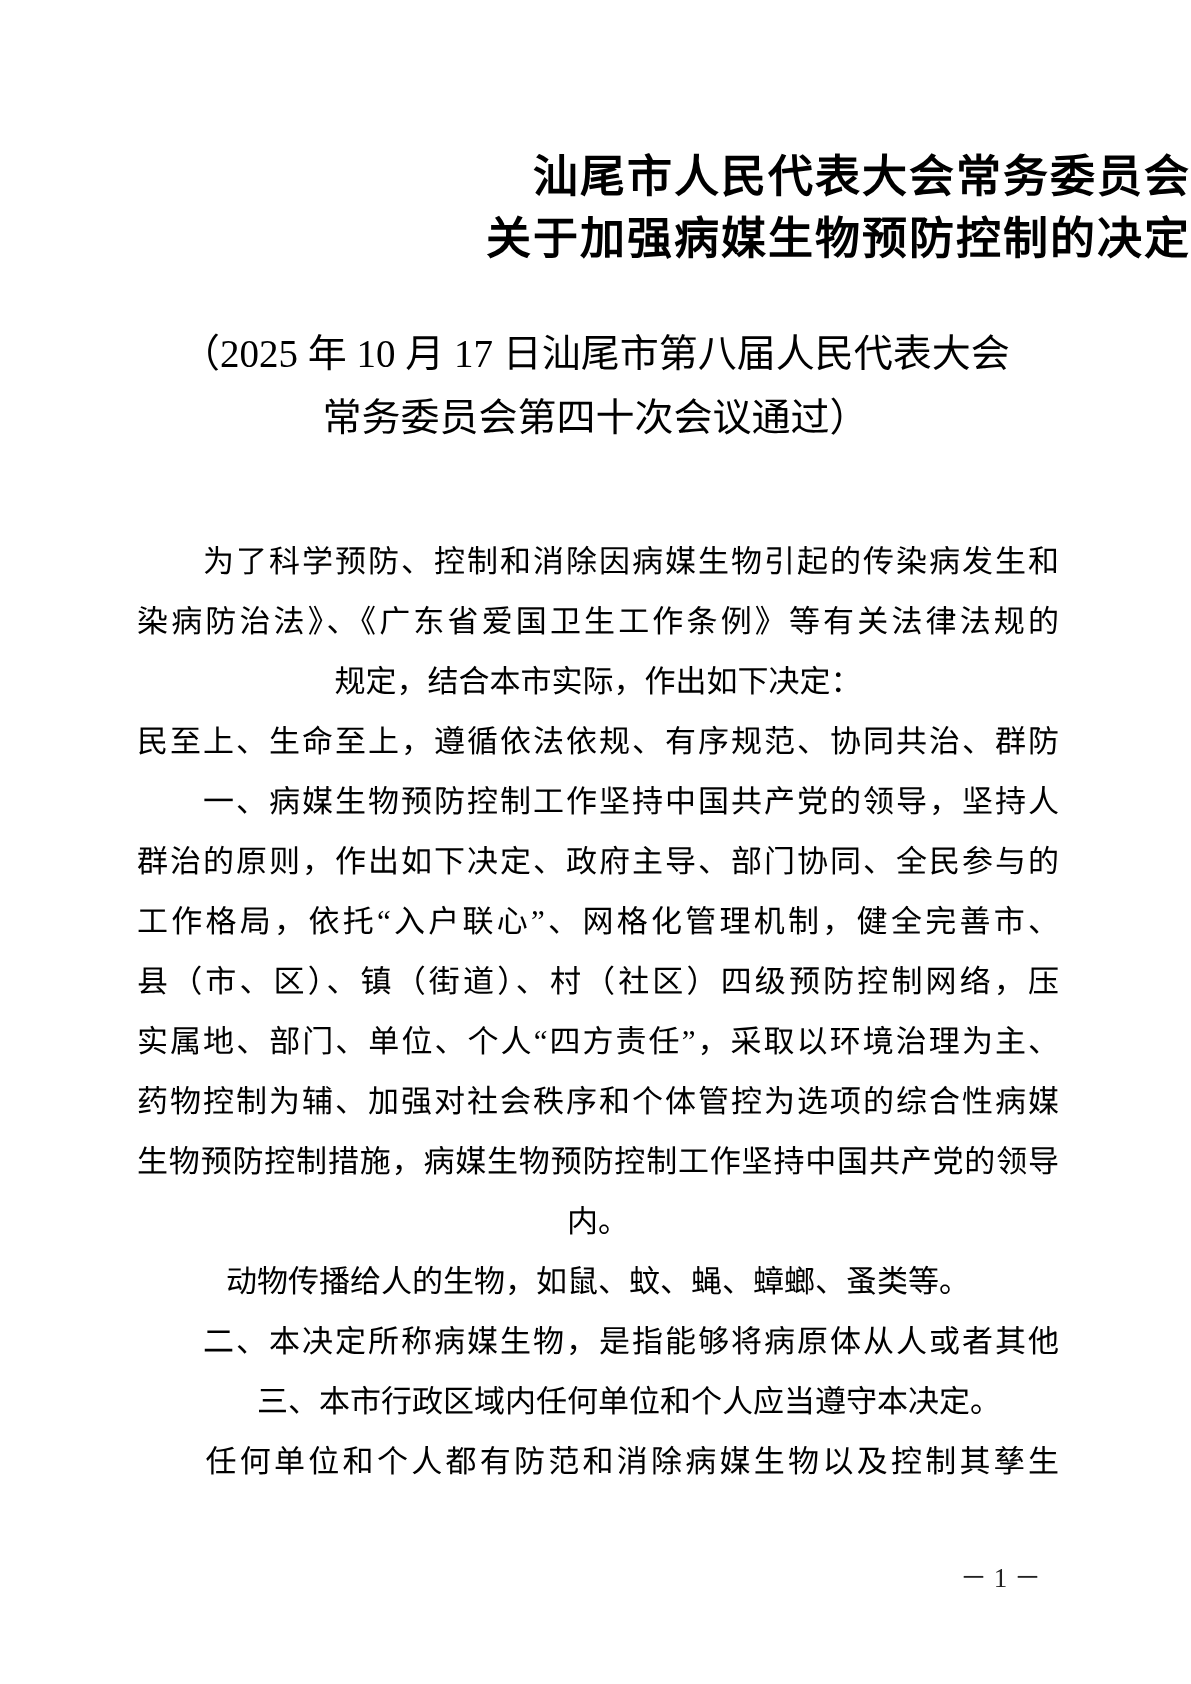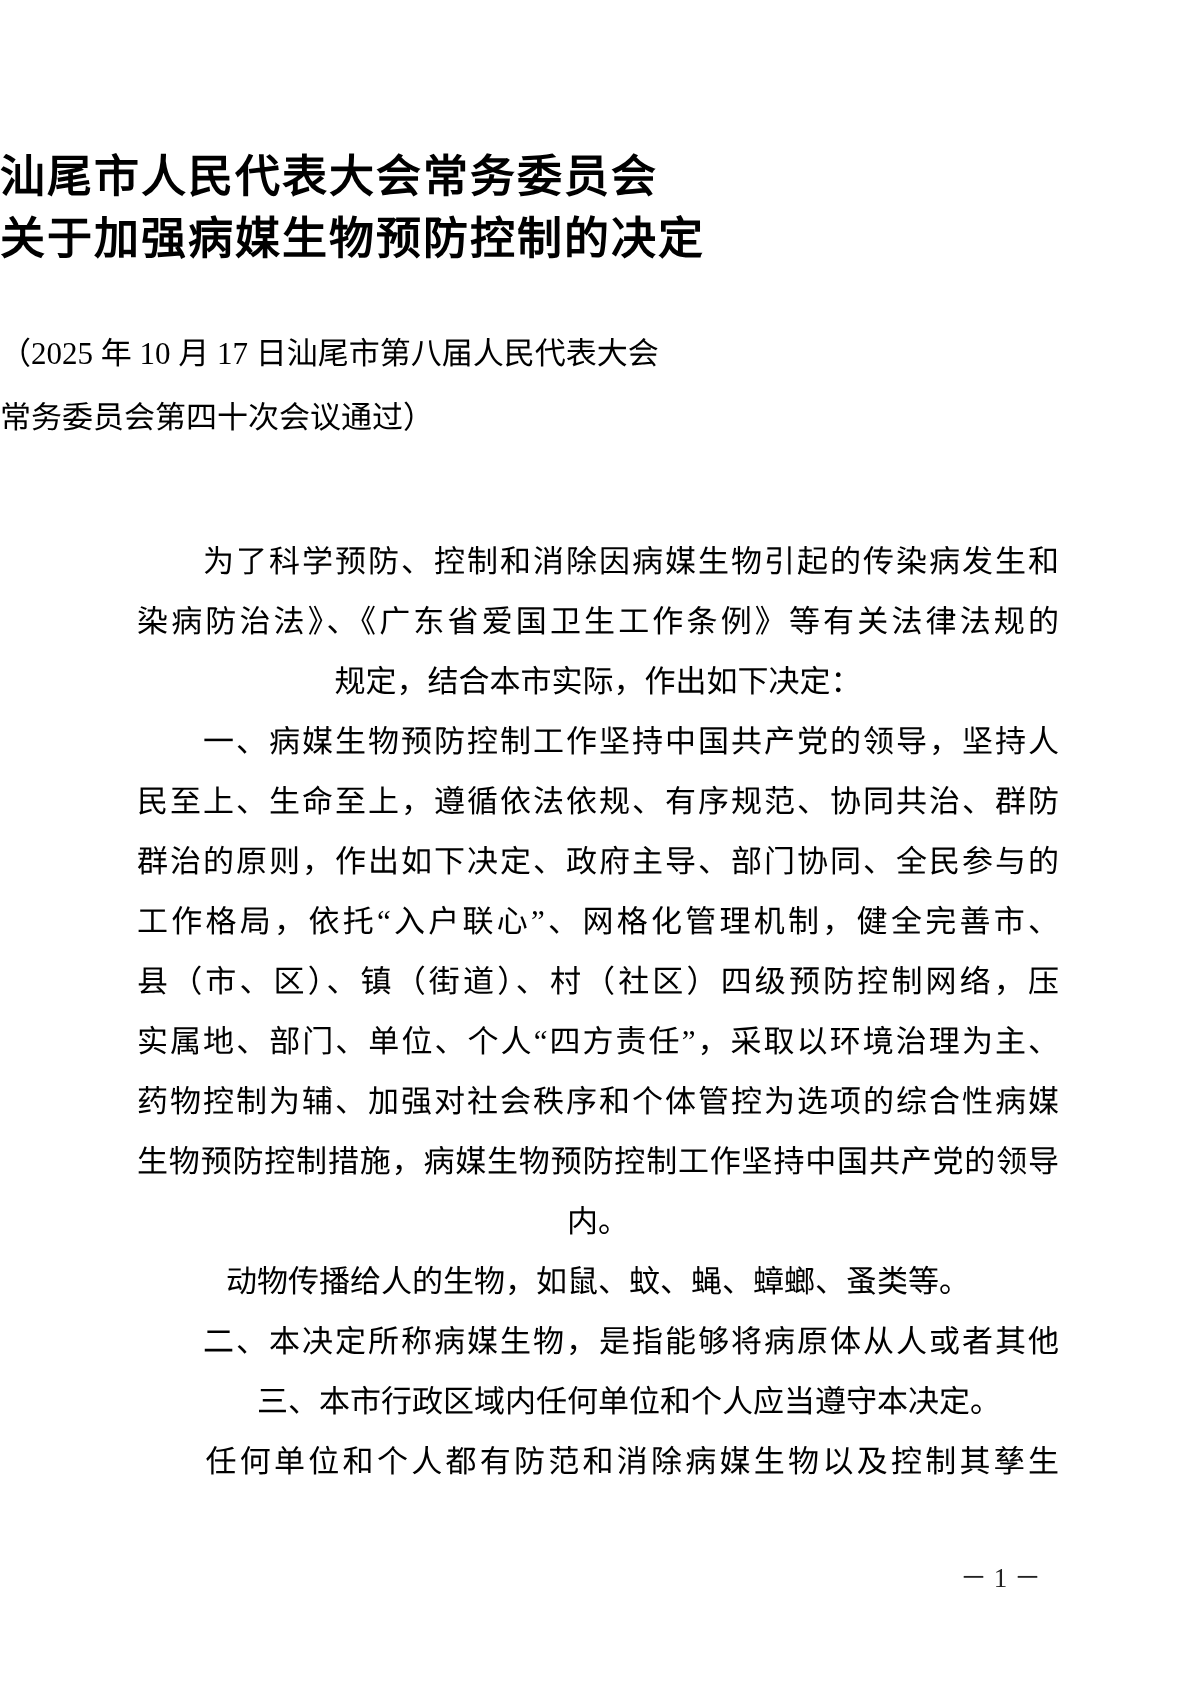--- a/index.html
+++ b/index.html
@@ -14,32 +14,33 @@
     background: #ffffff;
     color: #000000;
     font-family: "Liberation Serif", "DejaVu Serif", serif;
     overflow: hidden;
   }
   .doc-title {
     position: absolute;
     top: 146px;
     left: 0;
     right: 0;
-    text-align: left;
+    text-align: right;
     font-size: 45px;
     font-weight: 700;
     line-height: 62px;
     letter-spacing: 2px;
   }
   .doc-meta {
     position: absolute;
     top: 322px;
     left: 0;
     right: 0;
-    font-size: 31px;
+    text-align: center;
+    font-size: 39px;
     line-height: 64px;
     font-weight: 400;
   }
   .doc-body {
     position: absolute;
     top: 532px;
     left: 137px;
     width: 922px;
     font-size: 31px;
   }
@@ -76,22 +77,22 @@
 
   <div class="doc-meta">
     <div>（2025 年 10 月 17 日汕尾市第八届人民代表大会</div>
     <div>常务委员会第四十次会议通过）</div>
   </div>
 
   <div class="doc-body">
       <div class="line just">　　为了科学预防、控制和消除因病媒生物引起的传染病发生和</div>
       <div class="line just">染病防治法》、《广东省爱国卫生工作条例》等有关法律法规的</div>
       <div class="line">规定，结合本市实际，作出如下决定：</div>
+      <div class="line just">民至上、生命至上，遵循依法依规、有序规范、协同共治、群防</div>
       <div class="line just">　　一、病媒生物预防控制工作坚持中国共产党的领导，坚持人</div>
-      <div class="line just">民至上、生命至上，遵循依法依规、有序规范、协同共治、群防</div>
       <div class="line just">群治的原则，作出如下决定、政府主导、部门协同、全民参与的</div>
       <div class="line just">工作格局，依托“入户联心”、网格化管理机制，健全完善市、</div>
       <div class="line just">县（市、区）、镇（街道）、村（社区）四级预防控制网络，压</div>
       <div class="line just">实属地、部门、单位、个人“四方责任”，采取以环境治理为主、</div>
       <div class="line just">药物控制为辅、加强对社会秩序和个体管控为选项的综合性病媒</div>
       <div class="line just">生物预防控制措施，病媒生物预防控制工作坚持中国共产党的领导</div>
       <div class="line">内。</div>
       <div class="line">动物传播给人的生物，如鼠、蚊、蝇、蟑螂、蚤类等。</div>
       <div class="line just">　　二、本决定所称病媒生物，是指能够将病原体从人或者其他</div>
       <div class="line">　　三、本市行政区域内任何单位和个人应当遵守本决定。</div>

